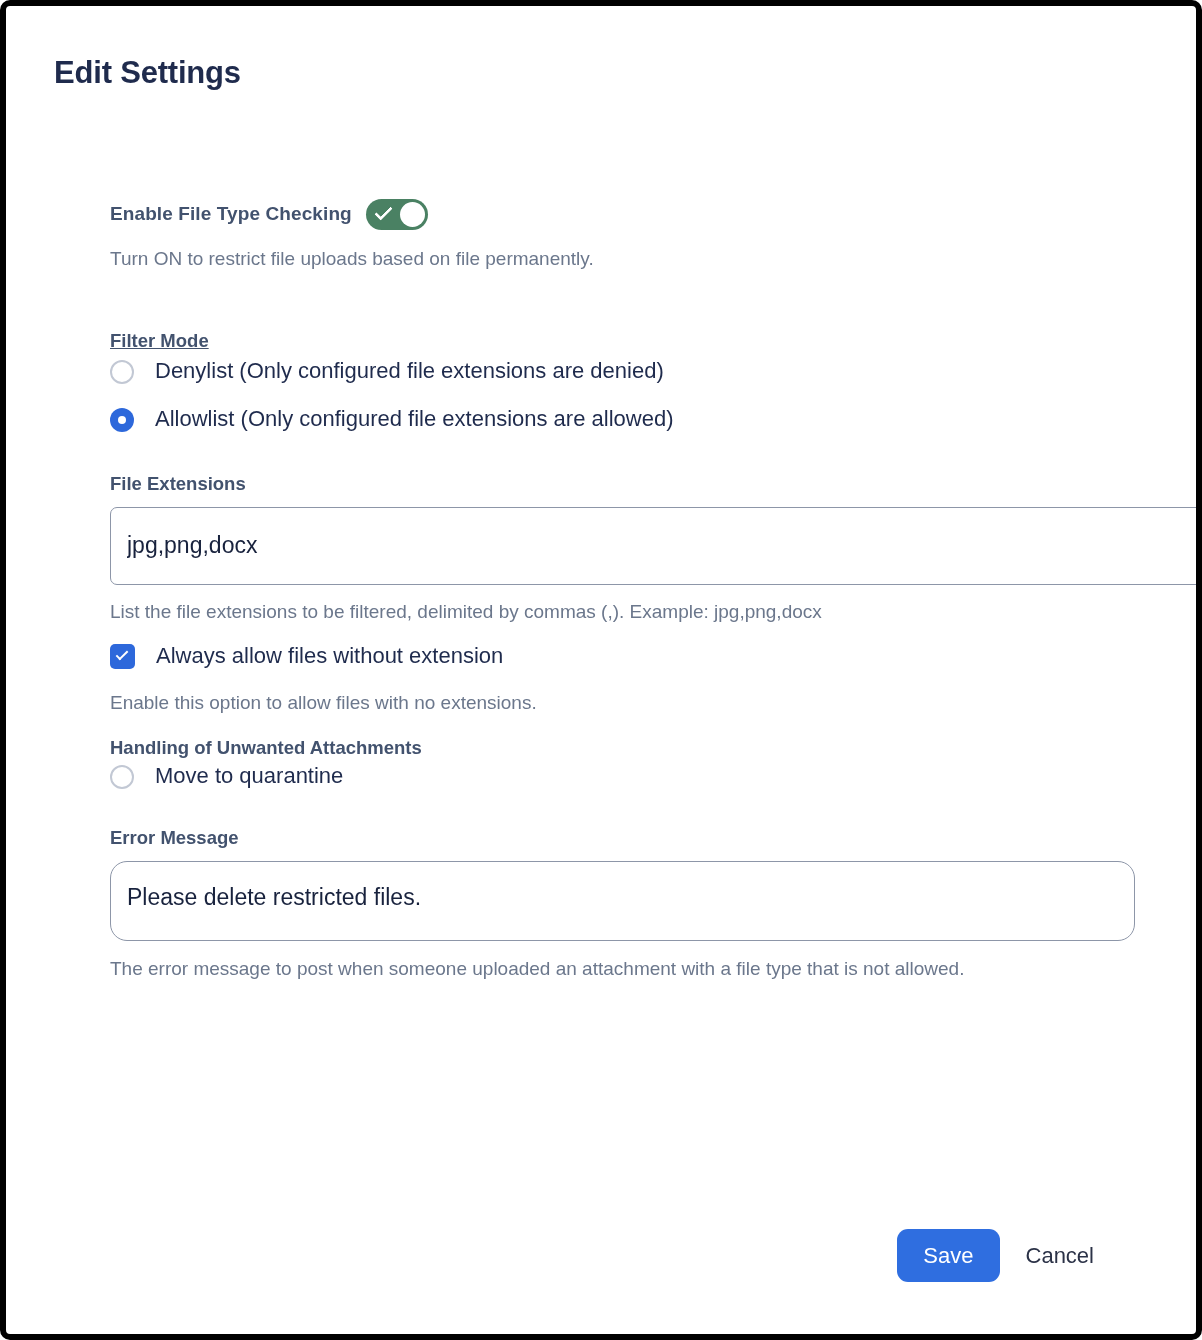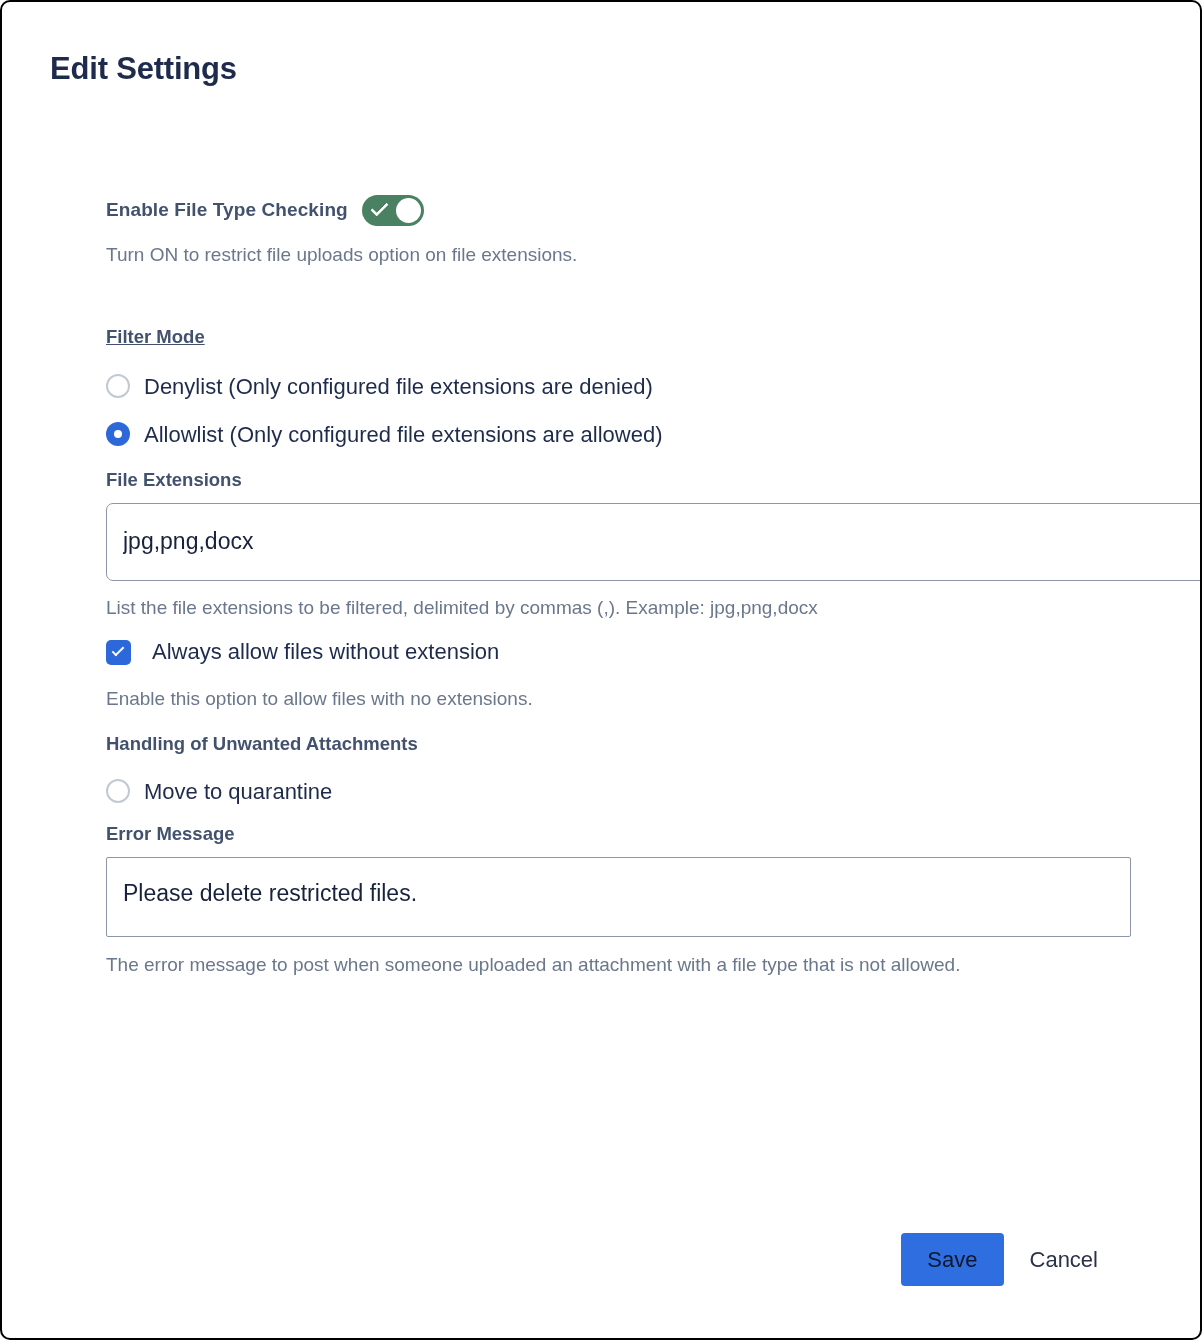--- a/index.html
+++ b/index.html
@@ -9,21 +9,21 @@
   }
   body {
     width: 1202px; height: 1340px;
     font-family: "Liberation Sans", sans-serif;
     -webkit-font-smoothing: antialiased;
   }
   .page {
     position: relative;
     width: 1202px; height: 1340px;
     background: #ffffff;
-    border: 2px solid #000000;
+    border: 6px solid #000000;
     border-radius: 10px;
     overflow: hidden;
   }
   .page-title {
     position: absolute;
     left: 48px; top: 49px;
     font-size: 31px;
     font-weight: bold;
     color: #1f2b4d;
     letter-spacing: -0.2px;
@@ -74,21 +74,21 @@
   }
   .toggle-help { margin-top: 16px; }
 
   
   .group-label {
     font-size: 18.5px;
     font-weight: bold;
     color: #42526e;
   }
   .radio-row {
-    display: flex; align-items: flex-end; gap: 14px;
+    display: flex; align-items: flex-start; gap: 21px;
     height: 42px;
   }
   .radio {
     flex: none;
     width: 24px; height: 24px;
     border-radius: 50%;
     border: 2px solid #c2c8d4;
     background: #ffffff;
     position: relative;
   }
@@ -122,21 +122,21 @@
     font-size: 23px;
     color: #18223d;
     padding: 0 16px;
     outline: none;
     display: block;
   }
   .textarea {
     width: 1025px;
     height: 80px;
     border: 1.6px solid #8d96a8;
-    border-radius: 2px;
+    border-radius: 17px;
     background: #ffffff;
     font-family: "Liberation Sans", sans-serif;
     font-size: 23px;
     color: #18223d;
     padding: 22px 16px 0 16px;
     outline: none;
     resize: none;
     display: block;
     line-height: 1.2;
     overflow: hidden;
@@ -168,23 +168,23 @@
   }
 
   
   .footer {
     position: absolute;
     right: 90px; bottom: 52px;
     display: flex; align-items: center; gap: 14px;
   }
   .btn-save {
     background: #2f6ee0;
-    color: #0f172a;
+    color: #ffffff;
     border: none;
-    border-radius: 4px;
+    border-radius: 11px;
     font-family: "Liberation Sans", sans-serif;
     font-size: 22px;
     padding: 14px 26px;
     cursor: pointer;
     line-height: 1.15;
     text-align: center;
   }
   .btn-cancel {
     background: transparent;
     color: #2b3247;
@@ -209,21 +209,21 @@
 
   <div class="form">
 
     <div class="toggle-row">
       <span class="field-label">Enable File Type Checking</span>
       <span class="toggle">
         <span class="check"></span>
         <span class="knob"></span>
       </span>
     </div>
-    <div class="help-text toggle-help">Turn ON to restrict file uploads option on file extensions.</div>
+    <div class="help-text toggle-help">Turn ON to restrict file uploads based on file permanently.</div>
 
     <div class="group-label mt-34" style="margin-top:57px;">Filter Mode</div>
 
     <div class="radio-row mt-8">
       <span class="radio"></span>
       <span class="radio-label">Denylist (Only configured file extensions are denied)</span>
     </div>
     <div class="radio-row mt-6">
       <span class="radio checked"></span>
       <span class="radio-label">Allowlist (Only configured file extensions are allowed)</span>

